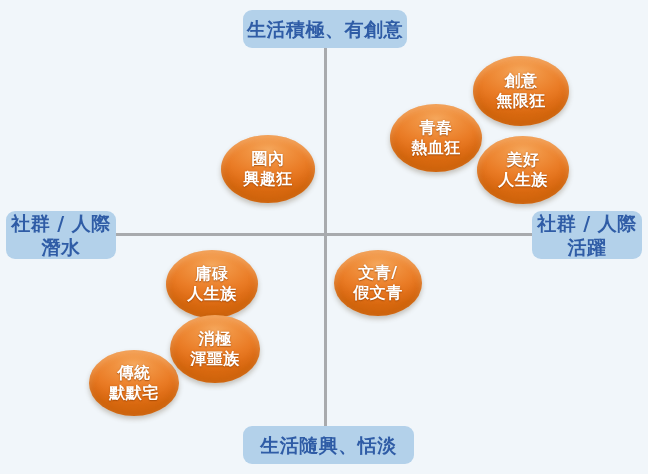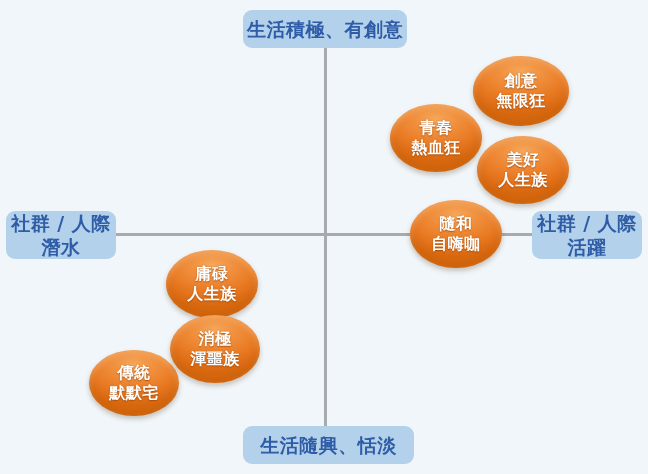--- a/index.html
+++ b/index.html
@@ -146,29 +146,35 @@
     </span>
   </div>
 
   <div class="bubble" id="b-meihao">
     <span class="bub-text">
       <span>美好</span><br>
       <span>人生族</span>
     </span>
   </div>
 
-
-
-  <div class="bubble" id="b-suihe">
+  <div class="bubble" id="b-quannei">
     <span class="bub-text">
-      <span>隨和</span><br>
-      <span>自嗨咖</span>
+      <span>圈內</span><br>
+      <span>興趣狂</span>
     </span>
   </div>
 
+
+
+  <div class="bubble" id="b-wenqing">
+    <span class="bub-text">
+      <span>文青/</span><br>
+      <span>假文青</span>
+    </span>
+  </div>
 
   <div class="bubble" id="b-yonglu">
     <span class="bub-text">
       <span>庸碌</span><br>
       <span>人生族</span>
     </span>
   </div>
 
   <div class="bubble" id="b-chuantong">
     <span class="bub-text">

